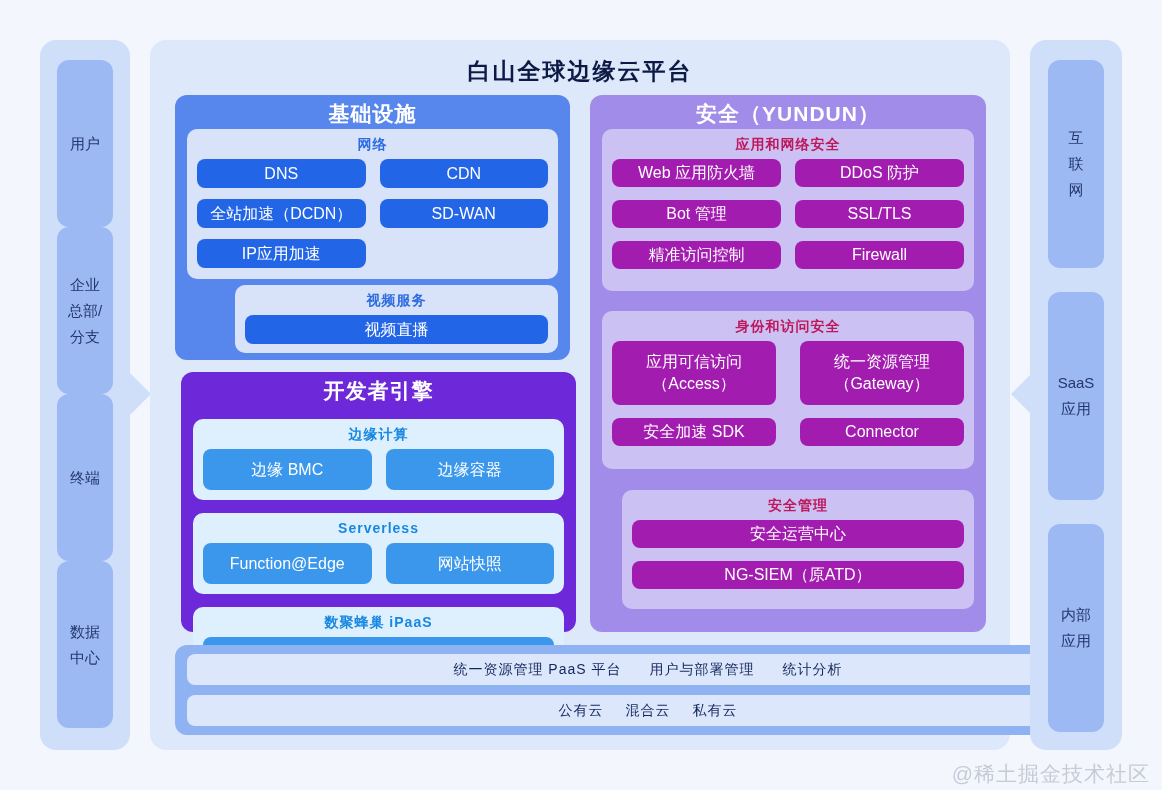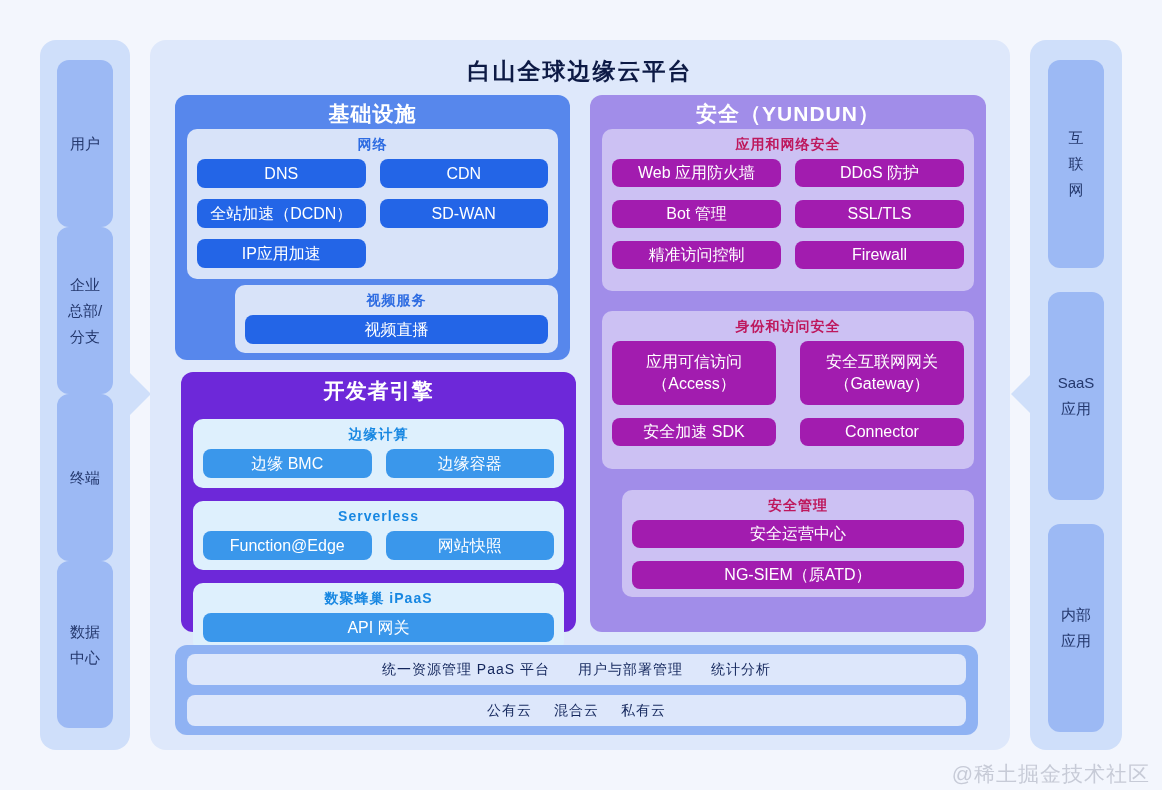--- a/index.html
+++ b/index.html
@@ -58,35 +58,35 @@
   #infra{left:25px;top:55px;width:395px;height:265px;background:#5787ec;}
   #infra .panel{background:#d8e3f9;}
   #infra .panel-title{color:#2e6ce2;}
   #infra .pill{background:#2365e7;height:29px;}
   #panel-network{height:150px;}
   #panel-video{height:68px;margin-top:6px;margin-left:48px;}
   
   #dev{left:31px;top:332px;width:395px;height:260px;background:#6d28d9;gap:13px;}
   #dev .panel{background:#def0fd;flex:1;}
   #dev .panel-title{color:#1787e2;}
-  #dev .pill{background:#3a97eb;height:29px;}
+  #dev .pill{background:#3a97eb;height:41px;}
   
   #sec{left:440px;top:55px;width:396px;height:537px;background:#a18de9;padding-bottom:24px;}
   #sec .panel{background:#ccc1f3;}
   #sec .panel-title{color:#be185d;}
   #sec .pill{background:#a21caf;}
   #panel-appsec{height:162px;margin-bottom:20px;}
   #panel-appsec .pill-grid{gap:13px 14px;}
   #panel-identity{height:158px;margin-bottom:21px;}
   #panel-identity .pill-grid{gap:13px 24px;grid-template-rows:64px 28px;}
-  #panel-secmgmt{height:107px;margin-left:20px;}
+  #panel-secmgmt{height:119px;margin-left:20px;}
   #panel-secmgmt .pill-grid{gap:13px;}
   
   #bottom{
-    left:25px;top:605px;width:803px;height:90px;background:#8fb2f3;
+    left:25px;top:605px;width:946px;height:90px;background:#8fb2f3;
     gap:10px;padding:9px 12px;
   }
   .bottom-bar{
     flex:1;background:#dde7fb;border-radius:8px;
     display:flex;align-items:center;justify-content:center;
     color:#13265c;font-size:14px;font-weight:500;letter-spacing:1px;
   }
   #bar-paas{gap:28px;}
   #bar-cloud{gap:22px;}
   .bar-phrase{white-space:nowrap;}
@@ -170,21 +170,21 @@
           <div class="pill">SSL/TLS</div>
           <div class="pill">精准访问控制</div>
           <div class="pill">Firewall</div>
         </div>
     </div>
     <div class="panel" id="panel-identity">
       <div class="panel-title">身份和访问安全</div>
       <div class="pill-grid">
           <div class="pill">应用可信访问
 （Access）</div>
-          <div class="pill">安全互联网网关
+          <div class="pill">统一资源管理
 （Gateway）</div>
           <div class="pill">安全加速 SDK</div>
           <div class="pill">Connector</div>
         </div>
     </div>
     <div class="panel" id="panel-secmgmt">
       <div class="panel-title">安全管理</div>
       <div class="pill-grid cols1">
           <div class="pill">安全运营中心</div>
           <div class="pill">NG-SIEM（原ATD）</div>

